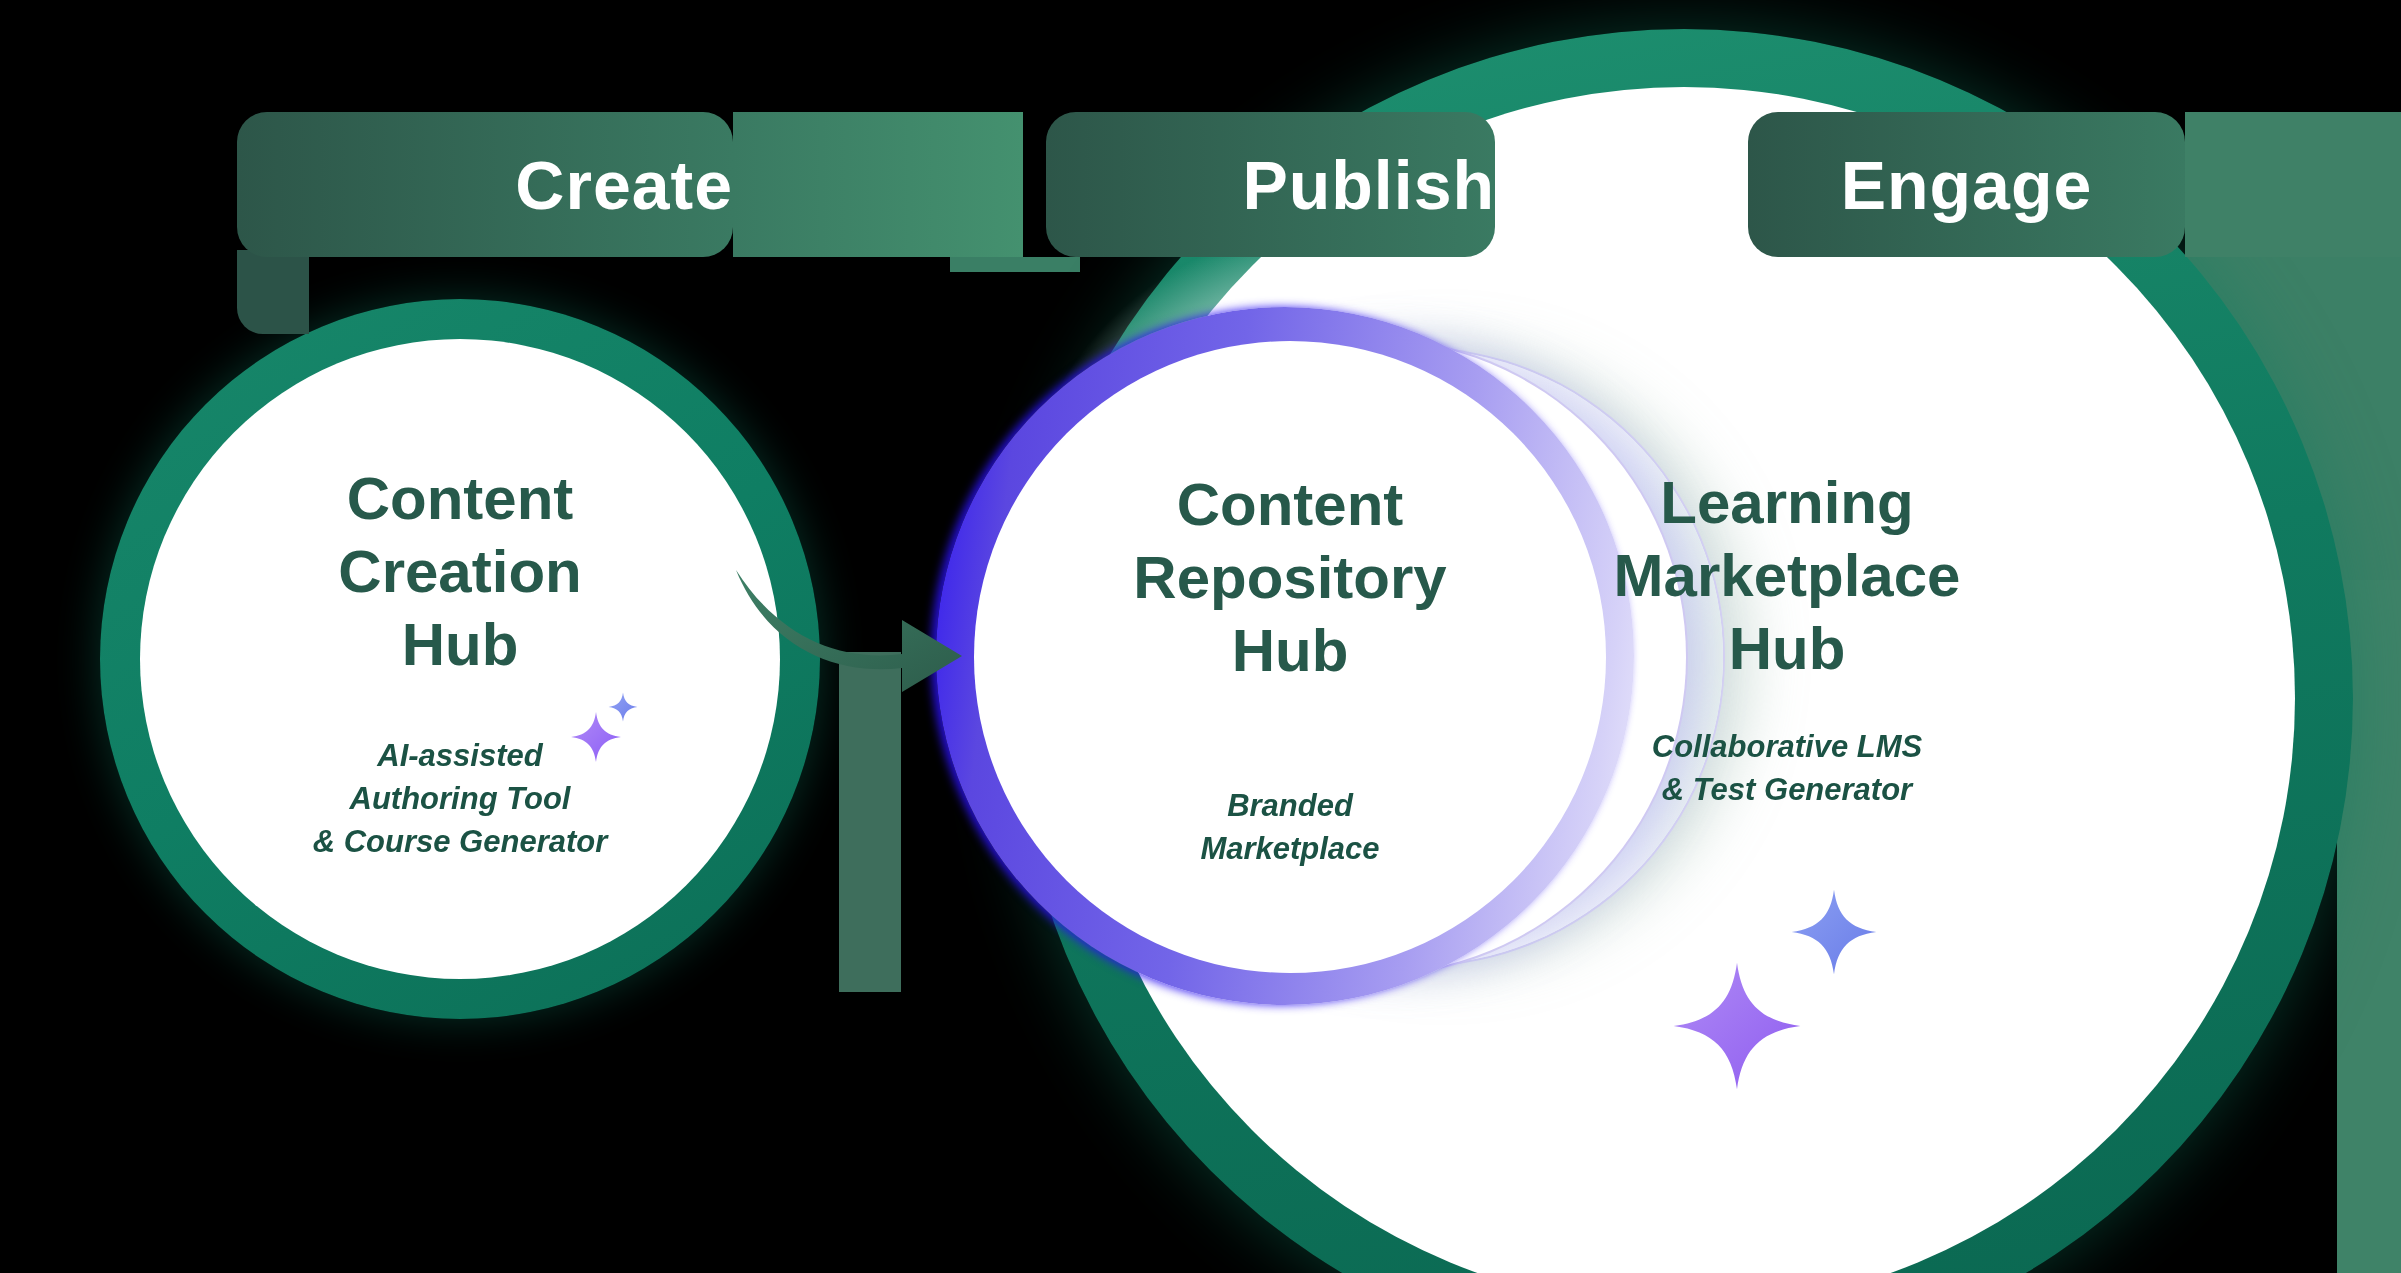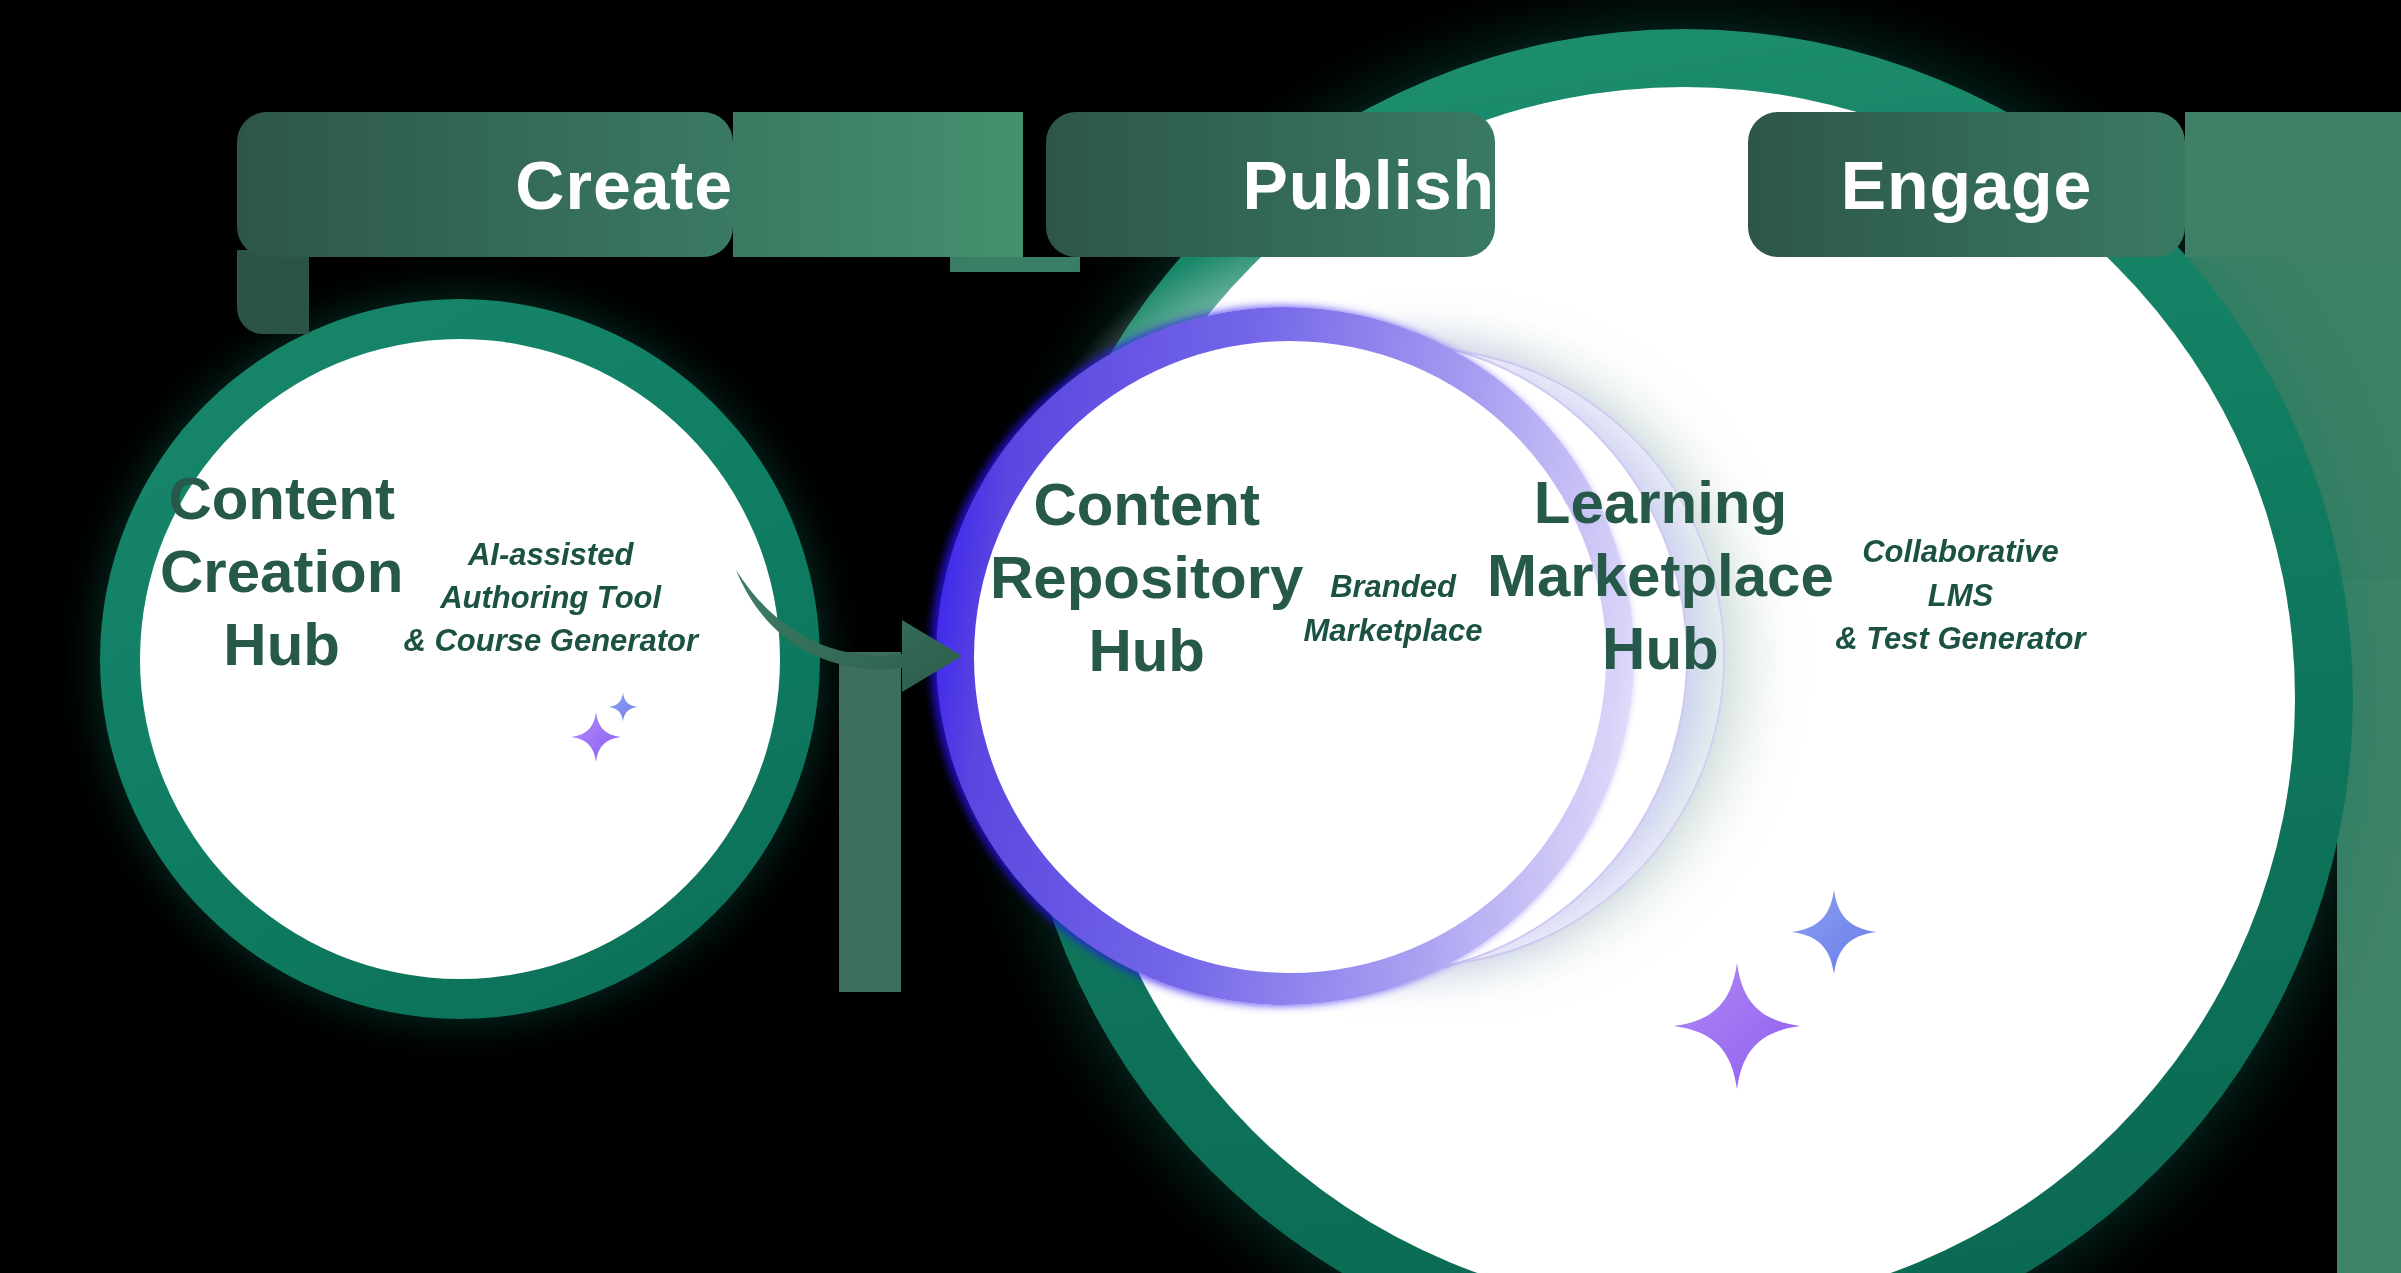--- a/index.html
+++ b/index.html
@@ -51,27 +51,27 @@
     color:#fff;font-size:68px;font-weight:600;letter-spacing:1px;}
   .badge-create{left:237px;width:496px;justify-content:flex-end;}
   .badge-publish{left:1046px;width:449px;justify-content:flex-end;}
   .badge-engage{left:1748px;width:437px;}
   .badge-ext{top:112px;height:145px;background:linear-gradient(90deg,#3A7A62,#44916F);}
   .ext-create{left:733px;width:290px;}
   .ext-engage{left:2185px;width:216px;background:#3F8167;}
   .tab-create{left:237px;top:250px;width:72px;height:84px;background:#2C5348;border-radius:0 0 0 26px;}
 
   
-  .hub-text{display:flex;flex-direction:row;align-items:center;text-align:center;white-space:pre-line;}
+  .hub-text{display:flex;flex-direction:column;align-items:center;text-align:center;white-space:pre-line;}
   .hub-title{font-size:60px;line-height:1.22;font-weight:700;color:#27594B;}
   .hub-sub{font-size:31px;line-height:1.4;font-weight:700;font-style:italic;color:#1B5244;}
   .text-creation{left:160px;top:462px;width:600px;}
   .text-creation .hub-sub{margin-top:52px;}
   .text-repository{left:990px;top:468px;width:600px;}
-  .text-repository .hub-sub{margin-top:62px;}
+  .text-repository .hub-sub{margin-top:96px;}
   .text-experience{left:1487px;top:466px;width:600px;}
   .text-experience .hub-sub{margin-top:39px;}
 
   .sparkle{pointer-events:none;}
 </style>
 </head>
 <body>
 
 <div id="stage">
 

